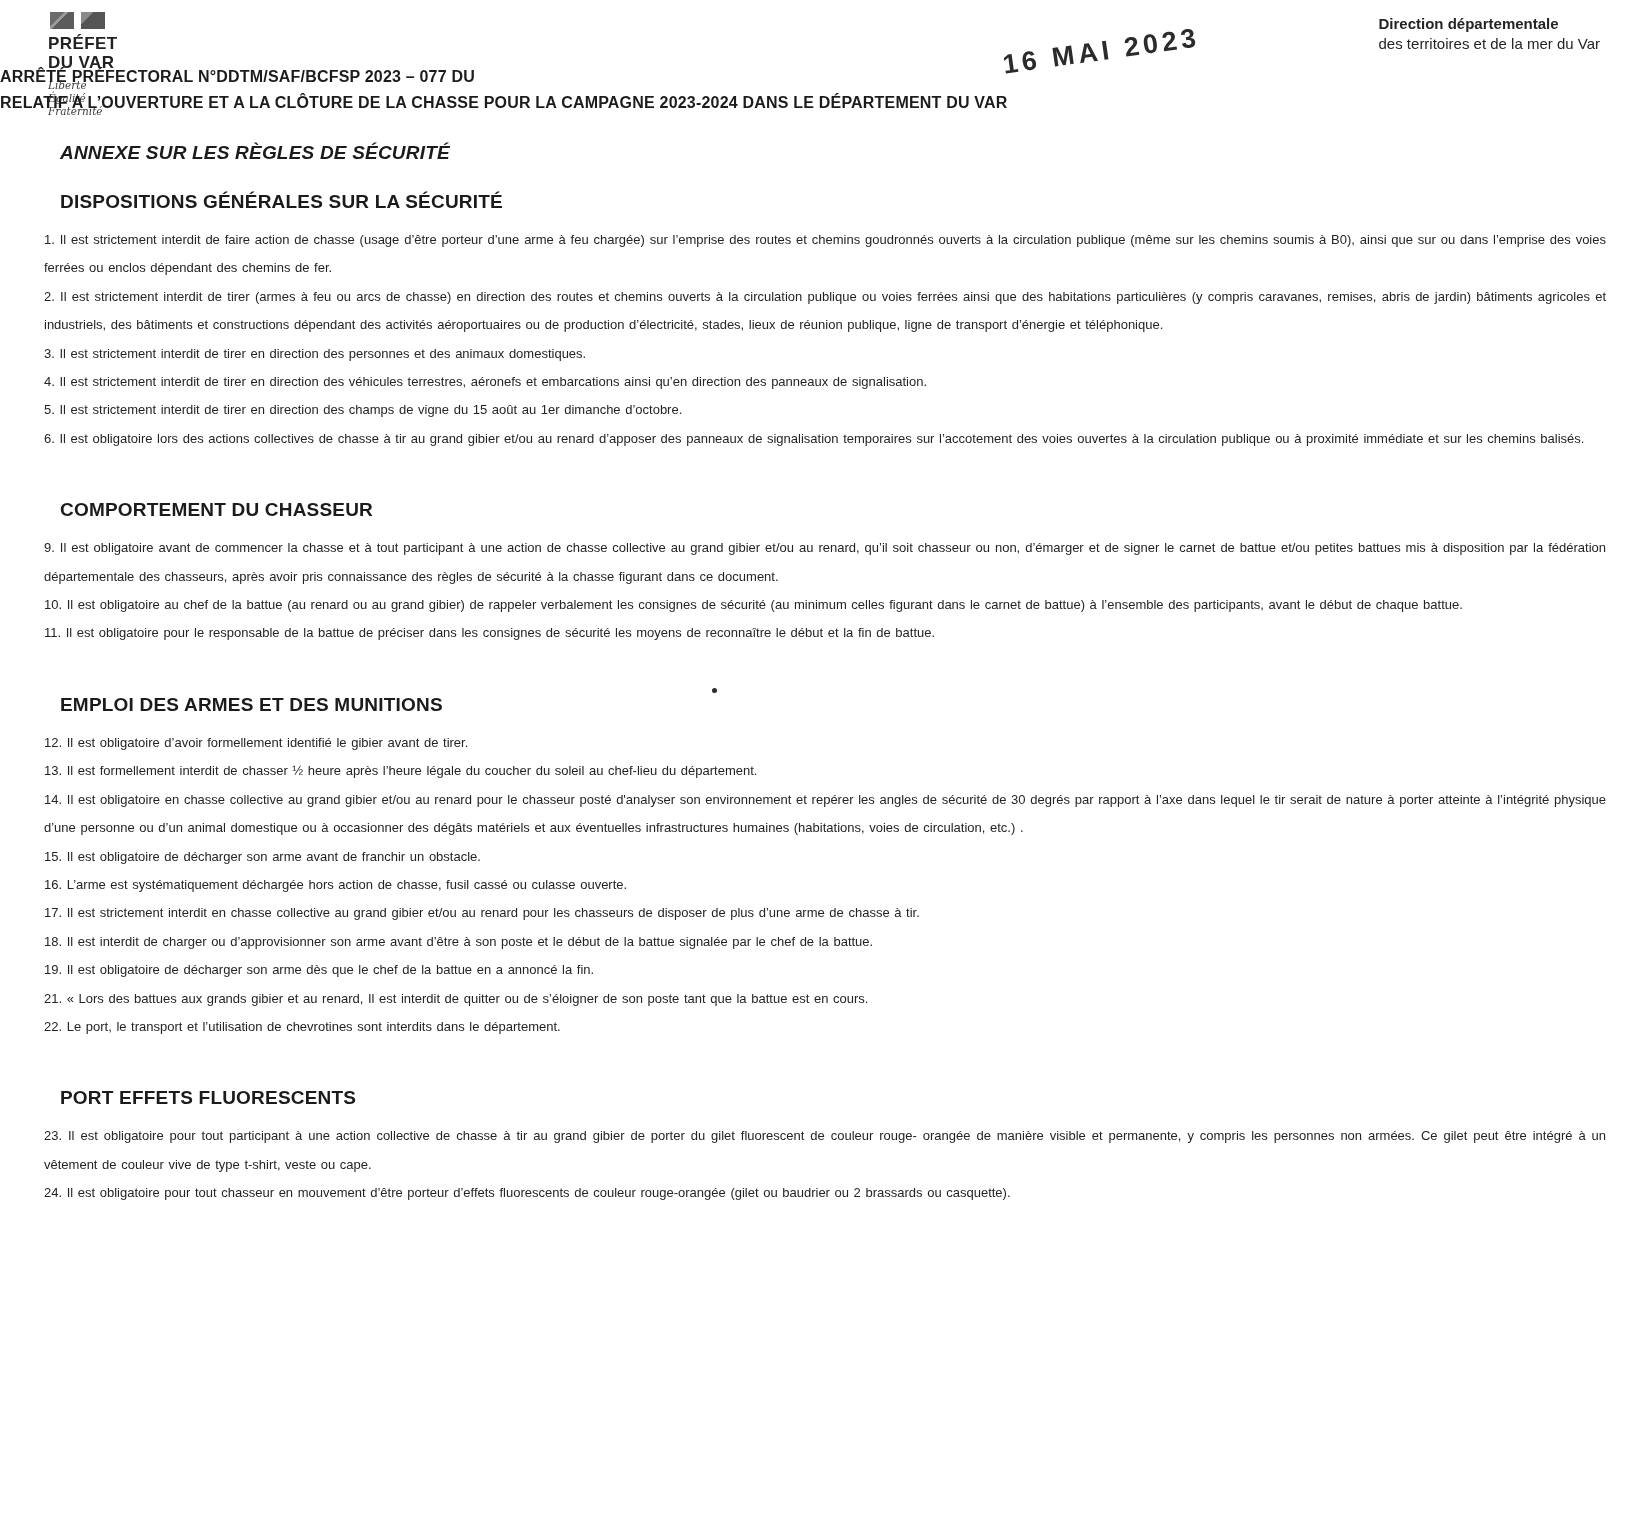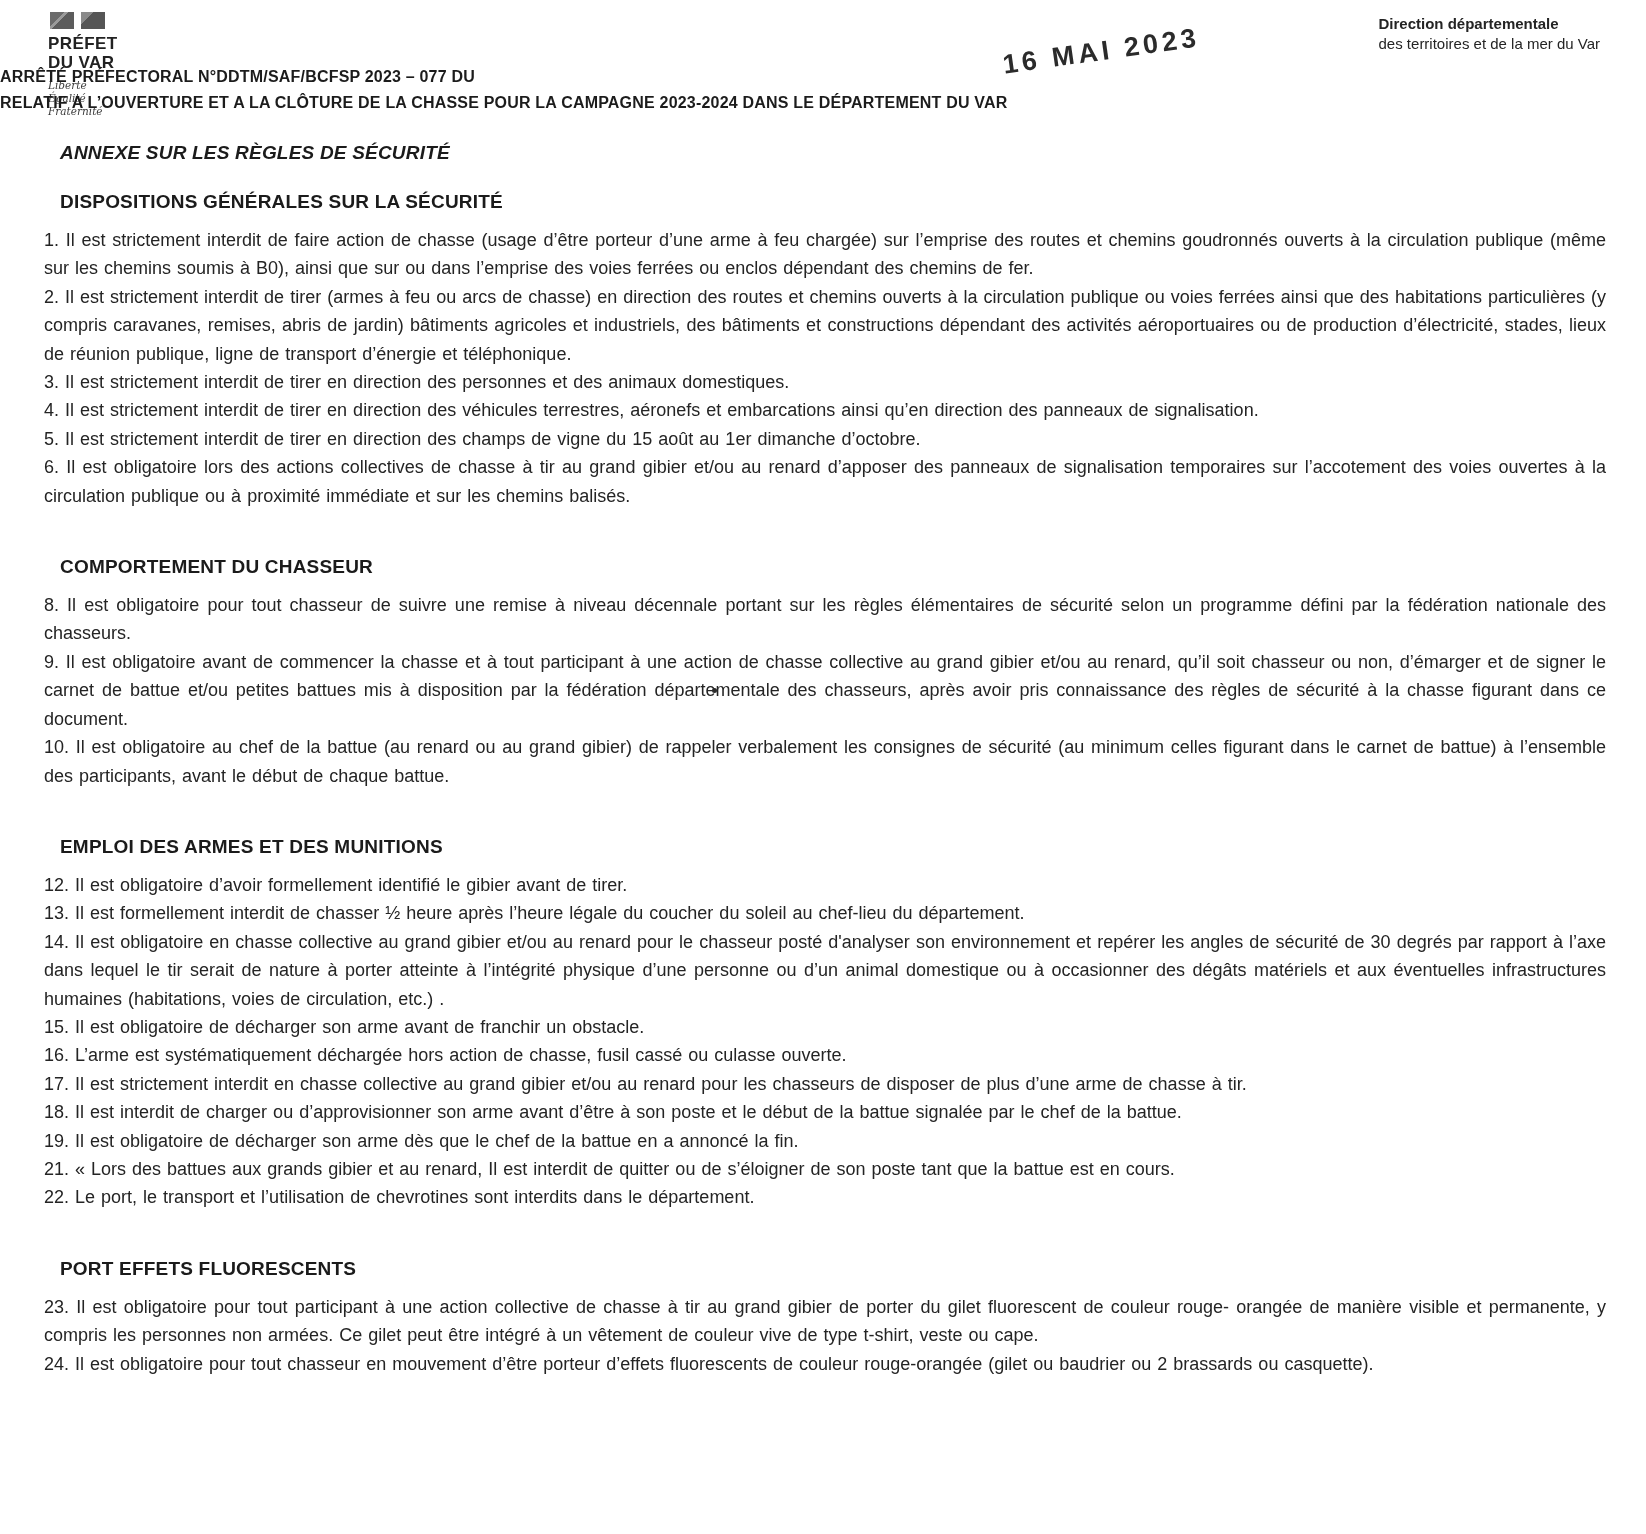--- a/index.html
+++ b/index.html
@@ -35,21 +35,21 @@
     font-weight:bold; font-size:27px; letter-spacing:4px;
     color:#2b2b2b; white-space:nowrap;
   }
 
   
   .content { position:absolute; top:142px; left:44px; right:40px; }
   .annexe-title { font-weight:bold; font-size:19px; letter-spacing:.2px; margin:0 0 0 16px; color:#1b1b1b;font-style:italic; }
   .section-heading { font-weight:bold; font-size:19px; letter-spacing:.2px; margin:46px 0 13px 16px; color:#1b1b1b; }
   .section-heading:first-of-type { margin-top:27px; }
   .rule-item {
-    margin:0; font-size:18px; line-height:28.4px;
+    margin:0; font-size:13px; line-height:28.4px;
     text-align:justify; color:#242424; word-spacing:1px;
   }
   .scan-dot { position:absolute; width:5px; height:5px; border-radius:50%; background:#2c2c2c; left:712px; top:688px; }
 </style>
 </head>
 <body>
 
 <div class="page">
 
   <div class="logo-block">
@@ -86,23 +86,23 @@
         <div class="section-items">
           <p class="rule-item">1. Il est strictement interdit de faire action de chasse (usage d’être porteur d’une arme à feu chargée) sur l’emprise des routes et chemins goudronnés ouverts à la circulation publique (même sur les chemins soumis à B0), ainsi que sur ou dans l’emprise des voies ferrées ou enclos dépendant des chemins de fer.</p>
           <p class="rule-item">2. Il est strictement interdit de tirer (armes à feu ou arcs de chasse) en direction des routes et chemins ouverts à la circulation publique ou voies ferrées ainsi que des habitations particulières (y compris caravanes, remises, abris de jardin) bâtiments agricoles et industriels, des bâtiments et constructions dépendant des activités aéroportuaires ou de production d’électricité, stades, lieux de réunion publique, ligne de transport d’énergie et téléphonique.</p>
           <p class="rule-item">3. Il est strictement interdit de tirer en direction des personnes et des animaux domestiques.</p>
           <p class="rule-item">4. Il est strictement interdit de tirer en direction des véhicules terrestres, aéronefs et embarcations ainsi qu’en direction des panneaux de signalisation.</p>
           <p class="rule-item">5. Il est strictement interdit de tirer en direction des champs de vigne du 15 août au 1er dimanche d’octobre.</p>
           <p class="rule-item">6. Il est obligatoire lors des actions collectives de chasse à tir au grand gibier et/ou au renard d’apposer des panneaux de signalisation temporaires sur l’accotement des voies ouvertes à la circulation publique ou à proximité immédiate et sur les chemins balisés.</p>
         </div>
         <div class="section-heading">COMPORTEMENT DU CHASSEUR</div>
         <div class="section-items">
-          <p class="rule-item">8. Il est obligatoire pour tout chasseur de suivre une remise à niveau décennale portant sur les règles élémentaires de sécurité selon un programme défini par la fédération nationale des chasseurs.</p>
           <p class="rule-item">9. Il est obligatoire avant de commencer la chasse et à tout participant à une action de chasse collective au grand gibier et/ou au renard, qu’il soit chasseur ou non, d’émarger et de signer le carnet de battue et/ou petites battues mis à disposition par la fédération départementale des chasseurs, après avoir pris connaissance des règles de sécurité à la chasse figurant dans ce document.</p>
           <p class="rule-item">10. Il est obligatoire au chef de la battue (au renard ou au grand gibier) de rappeler verbalement les consignes de sécurité (au minimum celles figurant dans le carnet de battue) à l’ensemble des participants, avant le début de chaque battue.</p>
+          <p class="rule-item">11. Il est obligatoire pour le responsable de la battue de préciser dans les consignes de sécurité les moyens de reconnaître le début et la fin de battue.</p>
         </div>
         <div class="section-heading">EMPLOI DES ARMES ET DES MUNITIONS</div>
         <div class="section-items">
           <p class="rule-item">12. Il est obligatoire d’avoir formellement identifié le gibier avant de tirer.</p>
           <p class="rule-item">13. Il est formellement interdit de chasser ½ heure après l’heure légale du coucher du soleil au chef-lieu du département.</p>
           <p class="rule-item">14. Il est obligatoire en chasse collective au grand gibier et/ou au renard pour le chasseur posté d'analyser son environnement et repérer les angles de sécurité de 30 degrés par rapport à l’axe dans lequel le tir serait de nature à porter atteinte à l’intégrité physique d’une personne ou d’un animal domestique ou à occasionner des dégâts matériels et aux éventuelles infrastructures humaines (habitations, voies de circulation, etc.) .</p>
           <p class="rule-item">15. Il est obligatoire de décharger son arme avant de franchir un obstacle.</p>
           <p class="rule-item">16. L’arme est systématiquement déchargée hors action de chasse, fusil cassé ou culasse ouverte.</p>
           <p class="rule-item">17. Il est strictement interdit en chasse collective au grand gibier et/ou au renard pour les chasseurs de disposer de plus d’une arme de chasse à tir.</p>
           <p class="rule-item">18. Il est interdit de charger ou d’approvisionner son arme avant d’être à son poste et le début de la battue signalée par le chef de la battue.</p>

